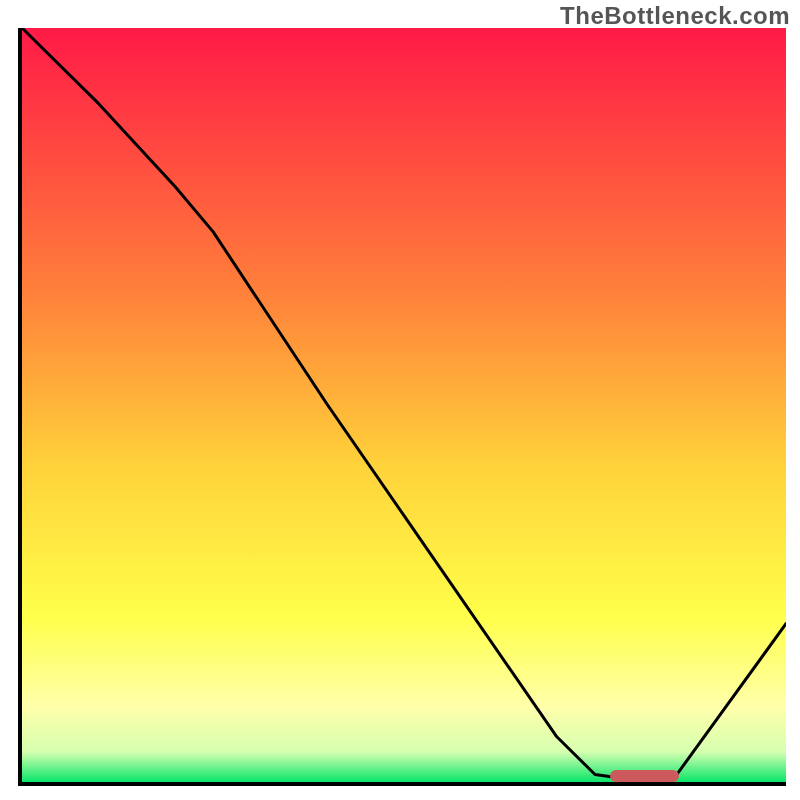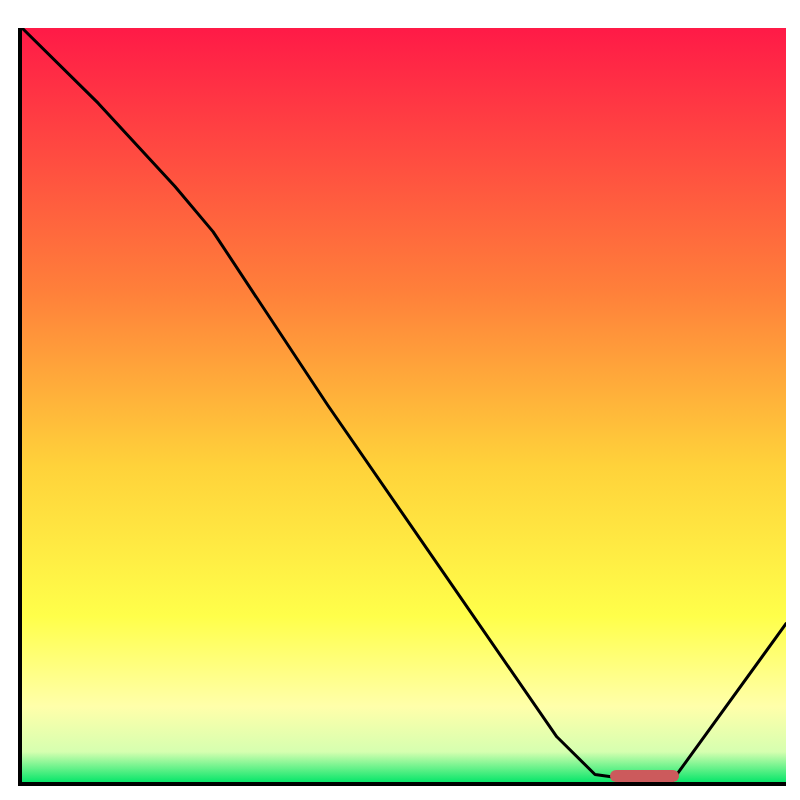--- a/index.html
+++ b/index.html
@@ -54,20 +54,21 @@
     height: 12px;
     border-radius: 6px;
     background: #cc5a5c;
     z-index: 5;
   }
 </style>
 </head>
 <body>
 <div class="frame">
 
+  <div class="watermark">TheBottleneck.com</div>
 
   <div class="plot-border"></div>
 
   <div class="plot-area">
     <svg viewBox="0 0 764 754" preserveAspectRatio="none">
       <defs>
         <linearGradient id="bg-grad" x1="0" y1="0" x2="0" y2="1">
           <stop id="g0" offset="0%" stop-color="#ff1a47"></stop>
           <stop id="g1" offset="35%" stop-color="#ff803a"></stop>
           <stop id="g2" offset="58%" stop-color="#ffd23a"></stop>

